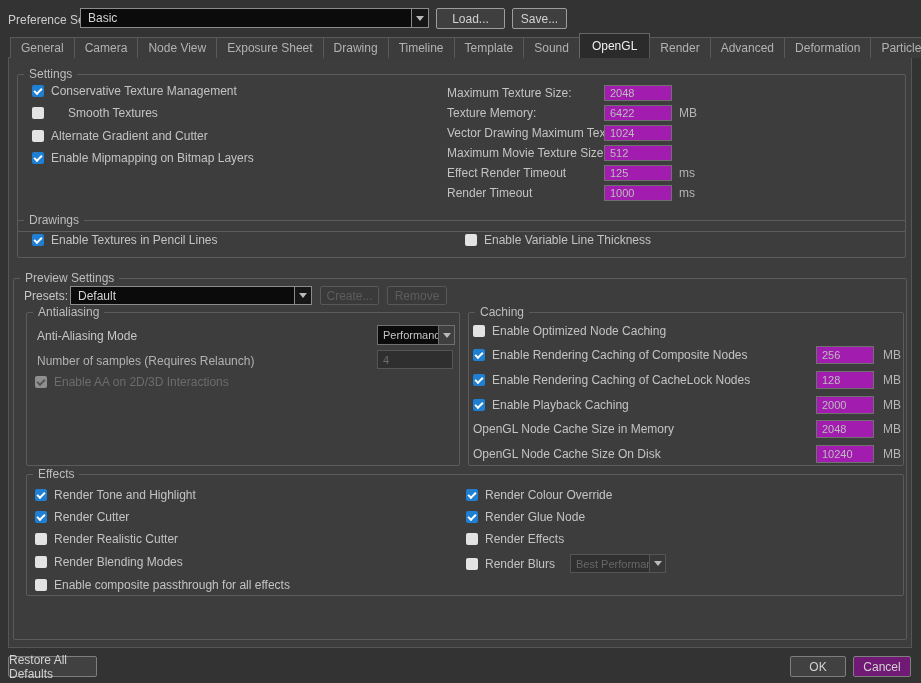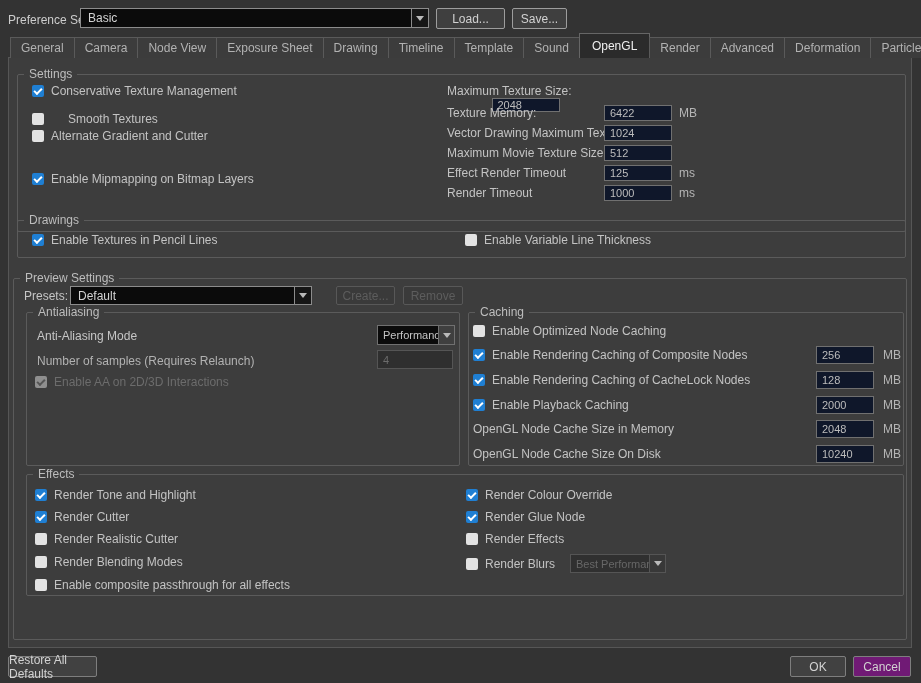--- a/index.html
+++ b/index.html
@@ -34,21 +34,21 @@
   .cbrow { display:flex; align-items:center; gap:7px; position:absolute; height:14px; white-space:nowrap; }
   .cb { width:12px; height:12px; background:#e3e3e3; border-radius:2px; position:relative; flex:0 0 12px; }
   .cb.checked { background:#1f7fd3; }
   .cb.checked::after { content:""; position:absolute; left:2px; top:2.5px; width:6px; height:3px;
                        border-left:2px solid #ffffff; border-bottom:2px solid #ffffff; transform:rotate(-45deg); }
   .cb.disabled { background:#8f8f8f; }
   .cb.disabled::after { border-color:#555555; }
   .cblabel { color:#c3c3c3; }
   .dimtext { color:#6c6c6c; }
   
-  .field { background:#0f172a; border:1px solid #707070; color:#bcbcbc; font-size:11px;
+  .field { background:#a21caf; border:1px solid #707070; color:#bcbcbc; font-size:11px;
            display:flex; align-items:center; padding:0 5px; white-space:nowrap; }
   .field.disabled { background:#2f2f2f; border-color:#555; color:#6c6c6c; }
   
   .s-frow { position:absolute; left:429px; display:flex; align-items:center; height:17px; white-space:nowrap; }
   .s-flabel { width:157px; color:#c3c3c3; }
   .s-field { width:68px; height:16px; }
   .unit { margin-left:7px; color:#b5b5b5; }
   
   .dd { display:flex; align-items:stretch; position:absolute; }
   .dd-text { flex:1; background:#0b0b0b; border:1px solid #707070; color:#c6c6c6; font-size:11px;
@@ -59,21 +59,21 @@
   .dd.disabled .dd-btn { border-color:#555; background:#383838; }
   
   .c-row { position:absolute; left:4px; right:4px; height:20px; display:flex; align-items:center; white-space:nowrap; }
   .c-row .cb { margin-right:7px; }
   .c-field { position:absolute; left:343px; width:58px; height:18px; }
   .c-unit { position:absolute; left:410px; color:#b5b5b5; }
   
   .restore-btn { left:8px; top:656px; width:89px; height:21px; border-color:#7e7e7e; background:#414141; }
   .ok-btn { left:790px; top:656px; width:56px; height:21px; border-color:#7e7e7e; background:#414141; }
   .cancel-btn { left:853px; top:656px; width:58px; height:21px; border-color:#7e7e7e; background:#701a75; }
-  .btn.disabled { border-color:#585858; color:#5d5d5d; background:#3a3a3a;margin-left:16px; }
+  .btn.disabled { border-color:#585858; color:#5d5d5d; background:#3a3a3a; }
 </style>
 </head>
 <body>
 
 <div class="window">
 
   <span class="pref-label">Preference Set:</span>
   <div class="combo pref-combo">
     <span class="combo-text">Basic</span>
     <span class="combo-arrow">
@@ -101,34 +101,34 @@
 
   <div class="panel">
 
     <div class="group" style="left:8px; top:16px; width:889px; height:158px;">
       <span class="legend">Settings</span>
 
       <div class="cbrow" style="left:14px; top:9px;text-align:right;">
         <span class="cb checked"></span>
         <span class="cblabel">Conservative Texture Management</span>
       </div>
-      <div class="cbrow" style="left:14px; top:37px;gap:24px;">
+      <div class="cbrow" style="left:14px; top:31px;gap:24px;">
         <span class="cb"></span>
         <span class="cblabel">Smooth Textures</span>
       </div>
       <div class="cbrow" style="left:14px; top:54px;">
         <span class="cb"></span>
         <span class="cblabel">Alternate Gradient and Cutter</span>
       </div>
-      <div class="cbrow" style="left:14px; top:76px;margin-top:21px;">
+      <div class="cbrow" style="left:14px; top:76px;">
         <span class="cb checked"></span>
         <span class="cblabel">Enable Mipmapping on Bitmap Layers</span>
       </div>
 
-      <div class="s-frow" style="top:9px;flex-direction:column;">
+      <div class="s-frow" style="top:9px;">
         <span class="s-flabel">Maximum Texture Size:</span>
         <span class="field s-field">2048</span>
         <span class="unit"></span>
       </div>
       <div class="s-frow" style="top:29px;">
         <span class="s-flabel">Texture Memory:</span>
         <span class="field s-field">6422</span>
         <span class="unit">MB</span>
       </div>
       <div class="s-frow" style="top:49px;">

